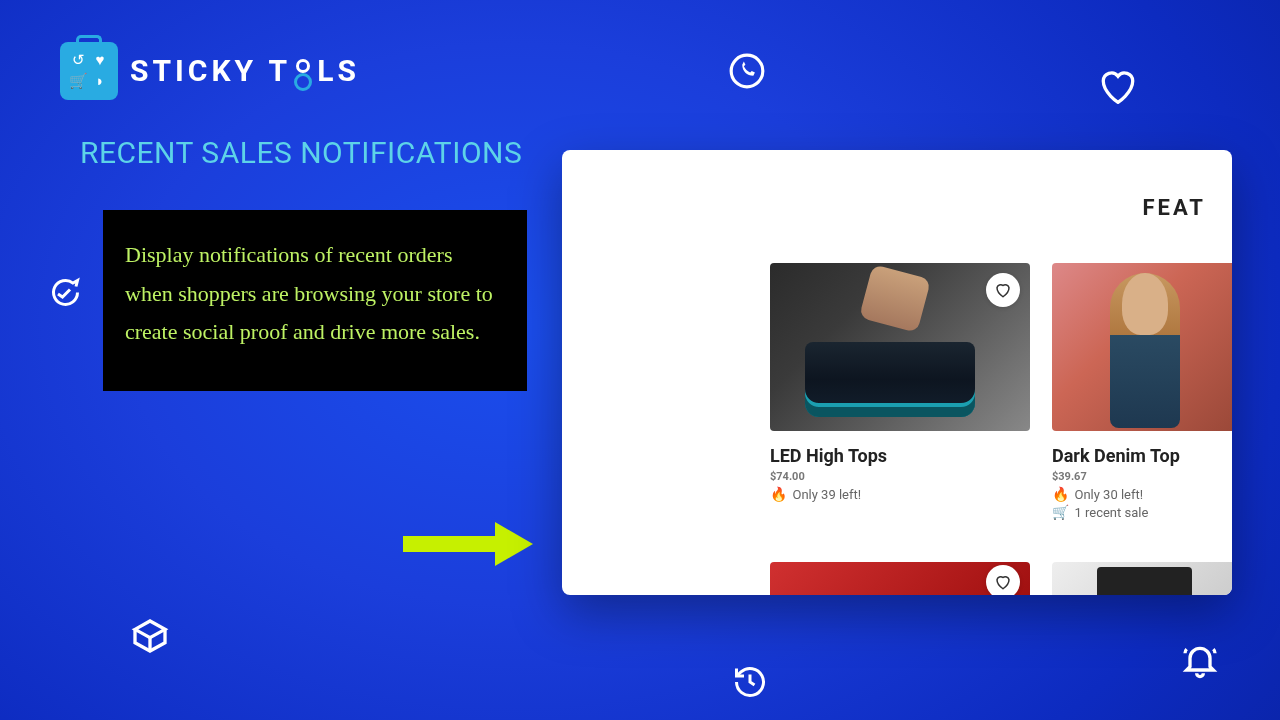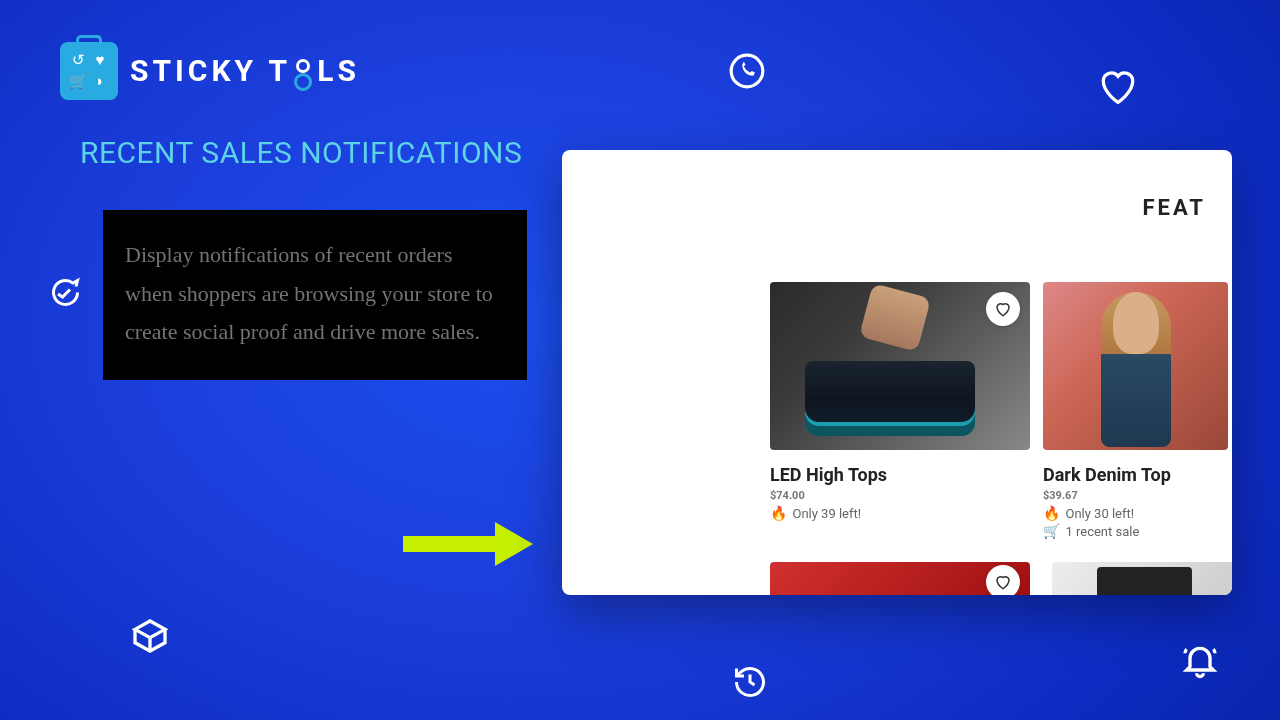--- a/index.html
+++ b/index.html
@@ -7,26 +7,26 @@
   .logo{position:absolute;left:60px;top:42px;display:flex;align-items:center;gap:12px}
   .logo-icon{width:58px;height:58px;background:#29abe2;border-radius:8px;position:relative;display:flex;flex-direction:column;align-items:center;justify-content:center}
   .logo-icon::before{content:"";position:absolute;top:-7px;left:50%;transform:translateX(-50%);width:20px;height:8px;border:3px solid #29abe2;border-bottom:none;border-radius:5px 5px 0 0}
   .logo-grid{display:grid;grid-template-columns:1fr 1fr;grid-template-rows:1fr 1fr;gap:3px;width:40px;height:40px}
   .logo-grid span{font-size:15px;line-height:1;display:flex;align-items:center;justify-content:center;color:#fff}
   .brand{font-size:30px;font-weight:700;color:#fff;letter-spacing:4px}
   .brand .oo{display:inline-block;position:relative;width:24px;height:30px;vertical-align:middle;margin:0 1px}
   .brand .oo::before{content:"";position:absolute;top:0;left:4px;width:14px;height:14px;border:3px solid #fff;border-radius:50%;box-sizing:border-box}
   .brand .oo::after{content:"";position:absolute;bottom:-2px;left:2px;width:18px;height:18px;border:3px solid #29abe2;border-radius:50%;box-sizing:border-box}
   .heading{position:absolute;left:80px;top:135px;color:#5dd3e8;font-size:30px;font-weight:400;letter-spacing:0.5px}
-  .desc{position:absolute;left:103px;top:210px;width:380px;background:#000;color:#737373;padding:26px 22px 28px;font-family:Georgia,'Times New Roman',serif;font-size:22px;line-height:1.75}
+  .desc{position:absolute;left:103px;top:210px;width:380px;background:#000;color:#bef264;padding:26px 22px 39px;font-family:Georgia,'Times New Roman',serif;font-size:22px;line-height:1.75}
   .arrow{position:absolute;left:403px;top:522px;width:130px;height:44px}
   .arrow svg{width:100%;height:100%}
   .mock{position:absolute;left:562px;top:150px;width:670px;height:445px;background:#fff;border-radius:8px;box-shadow:0 18px 50px rgba(0,0,0,.35);overflow:hidden}
   .feat{position:absolute;right:26px;top:45px;font-size:22px;font-weight:700;color:#222;letter-spacing:3px}
-  .cards{position:absolute;left:208px;top:132px;display:flex;gap:13px}
+  .cards{position:absolute;left:208px;top:113px;display:flex;gap:22px}
   .card{width:260px}
   .img{width:260px;height:168px;border-radius:4px;position:relative;overflow:hidden}
   .img1{background:linear-gradient(135deg,#2b2b2b 0%,#3a3a3a 30%,#5a5a5a 60%,#888 100%)}
   .img1::after{content:"";position:absolute;left:35px;bottom:14px;width:170px;height:75px;background:linear-gradient(180deg,#1a2530 0%,#0d1520 50%,#13202e 100%);border-radius:8px 8px 14px 14px;box-shadow:inset 0 -10px 0 #0a5560,inset 0 -14px 0 #1b9fb0}
   .img1::before{content:"";position:absolute;left:95px;top:8px;width:60px;height:55px;background:linear-gradient(180deg,#c9a07a,#a5785e);border-radius:10px;transform:rotate(15deg)}
   .img2{width:185px;background:linear-gradient(135deg,#d88 0%,#cc6655 40%,#9a4838 100%)}
   .img2::before{content:"";position:absolute;left:58px;top:10px;width:70px;height:155px;background:linear-gradient(180deg,#c79860 0%,#b07840 40%,#2a4a62 40%,#1e3850 100%);border-radius:40px 40px 10px 10px}
   .img2::after{content:"";position:absolute;left:70px;top:10px;width:46px;height:62px;background:#d9b088;border-radius:50% 50% 40% 40%}
   .hearti{position:absolute;right:10px;top:10px;width:34px;height:34px;background:#fff;border-radius:50%;display:flex;align-items:center;justify-content:center;box-shadow:0 1px 4px rgba(0,0,0,.15);cursor:pointer}
   .hearti svg{width:18px;height:18px;stroke:#333;fill:none;stroke-width:2}

